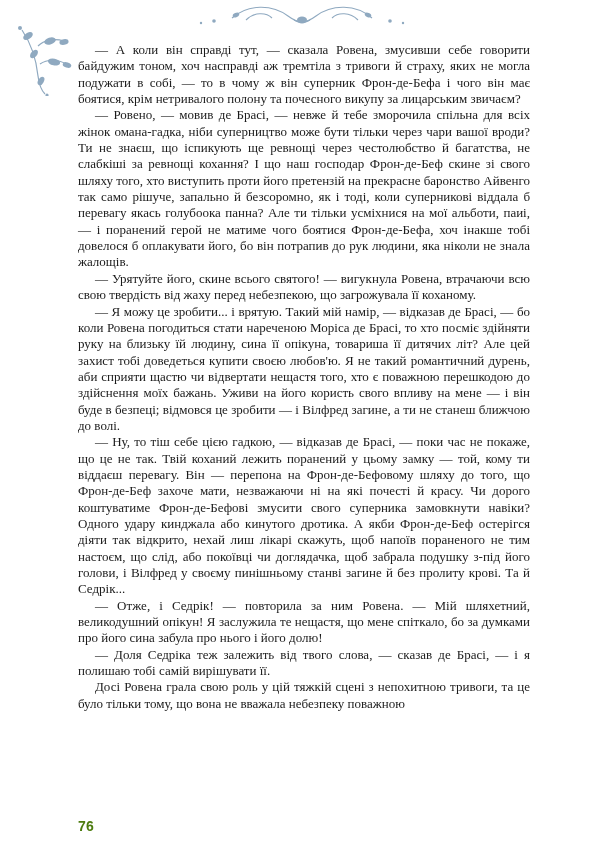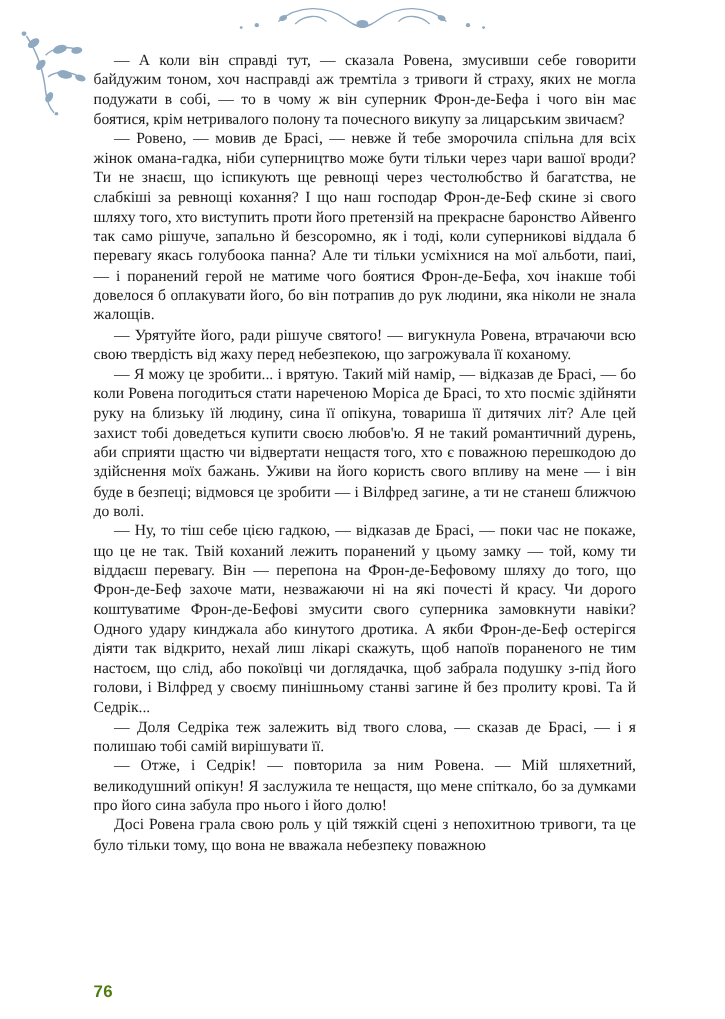--- a/index.html
+++ b/index.html
@@ -101,21 +101,21 @@
     <ellipse cx="53" cy="39" rx="4.4" ry="2.6" transform="rotate(18 53 39)"></ellipse>
     <ellipse cx="27" cy="55" rx="4.6" ry="2.8" transform="rotate(-60 27 55)"></ellipse>
     <circle cx="6" cy="2" r="2"></circle>
     <circle cx="33" cy="69" r="1.6"></circle>
   </g>
 </svg>
 
 <div class="page-body">
   <p class="para">— А коли він справді тут, — сказала Ровена, змусивши себе говорити байдужим тоном, хоч насправді аж тремтіла з тривоги й страху, яких не могла подужати в собі, — то в чому ж він суперник Фрон-де-Бефа і чого він має боятися, крім нетривалого полону та почесного викупу за лицарським звичаєм?</p>
   <p class="para">— Ровено, — мовив де Брасі, — невже й тебе зморочила спільна для всіх жінок омана-гадка, ніби суперництво може бути тільки через чари вашої вроди? Ти не знаєш, що іспикують ще ревнощі через честолюбство й багатства, не слабкіші за ревнощі кохання? І що наш господар Фрон-де-Беф скине зі свого шляху того, хто виступить проти його претензій на прекрасне баронство Айвенго так само рішуче, запально й безсоромно, як і тоді, коли суперникові віддала б перевагу якась голубоока панна? Але ти тільки усміхнися на мої альботи, паиі, — і поранений герой не матиме чого боятися Фрон-де-Бефа, хоч інакше тобі довелося б оплакувати його, бо він потрапив до рук людини, яка ніколи не знала жалощів.</p>
-  <p class="para">— Урятуйте його, ради рішуче святого! — вигукнула Ровена, втрачаючи всю свою твердість від жаху перед небезпекою, що загрожувала її коханому.</p>
+  <p class="para">— Урятуйте його, скине всього святого! — вигукнула Ровена, втрачаючи всю свою твердість від жаху перед небезпекою, що загрожувала її коханому.</p>
   <p class="para">— Я можу це зробити... і врятую. Такий мій намір, — відказав де Брасі, — бо коли Ровена погодиться стати нареченою Моріса де Брасі, то хто посміє здійняти руку на близьку їй людину, сина її опікуна, товариша її дитячих літ? Але цей захист тобі доведеться купити своєю любов'ю. Я не такий романтичний дурень, аби сприяти щастю чи відвертати нещастя того, хто є поважною перешкодою до здійснення моїх бажань. Уживи на його користь свого впливу на мене — і він буде в безпеці; відмовся це зробити — і Вілфред загине, а ти не станеш ближчою до волі.</p>
   <p class="para">— Ну, то тіш себе цією гадкою, — відказав де Брасі, — поки час не покаже, що це не так. Твій коханий лежить поранений у цьому замку — той, кому ти віддаєш перевагу. Він — перепона на Фрон-де-Бефовому шляху до того, що Фрон-де-Беф захоче мати, незважаючи ні на які почесті й красу. Чи дорого коштуватиме Фрон-де-Бефові змусити свого суперника замовкнути навіки? Одного удару кинджала або кинутого дротика. А якби Фрон-де-Беф остерігся діяти так відкрито, нехай лиш лікарі скажуть, щоб напоїв пораненого не тим настоєм, що слід, або покоївці чи доглядачка, щоб забрала подушку з-під його голови, і Вілфред у своєму пинішньому станві загине й без пролиту крові. Та й Седрік...</p>
+  <p class="para">— Отже, і Седрік! — повторила за ним Ровена. — Мій шляхетний, великодушний опікун! Я заслужила те нещастя, що мене спіткало, бо за думками про його сина забула про нього і його долю!</p>
   <p class="para">— Доля Седріка теж залежить від твого слова, — сказав де Брасі, — і я полишаю тобі самій вирішувати її.</p>
-  <p class="para">— Отже, і Седрік! — повторила за ним Ровена. — Мій шляхетний, великодушний опікун! Я заслужила те нещастя, що мене спіткало, бо за думками про його сина забула про нього і його долю!</p>
   <p class="para">Досі Ровена грала свою роль у цій тяжкій сцені з непохитною тривоги, та це було тільки тому, що вона не вважала небезпеку поважною</p>
 </div>
 
 <div class="folio">76</div>
 
 </body></html>

